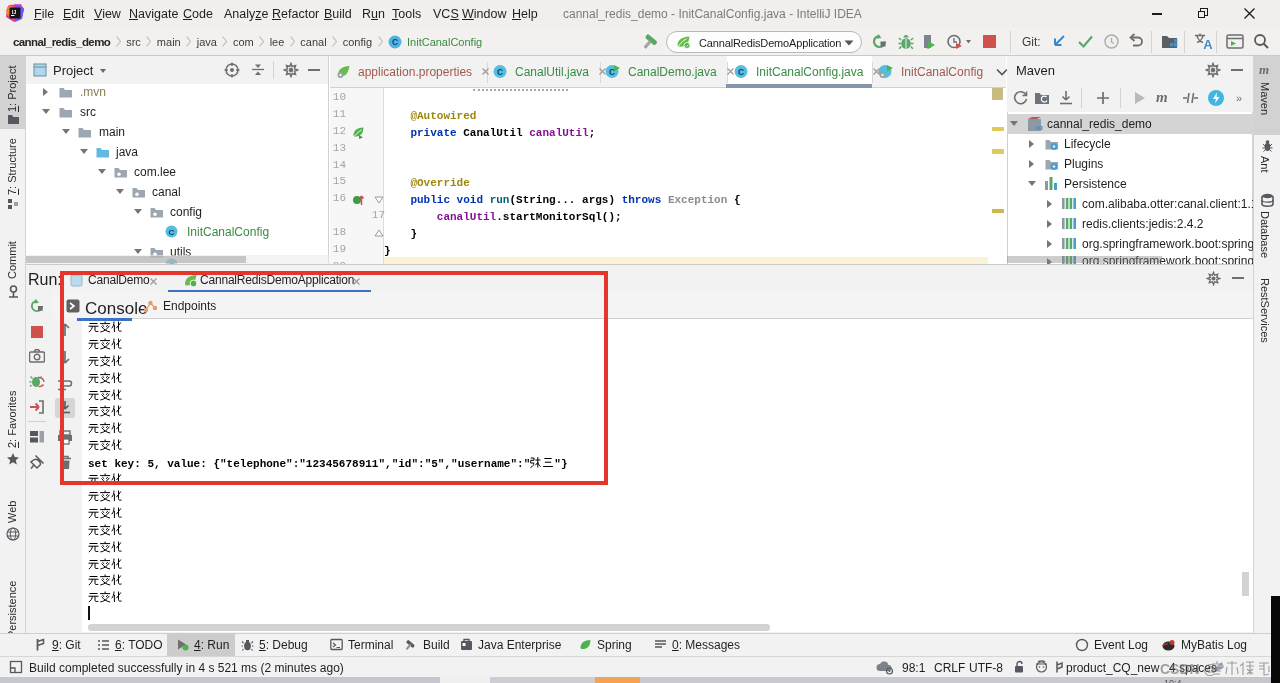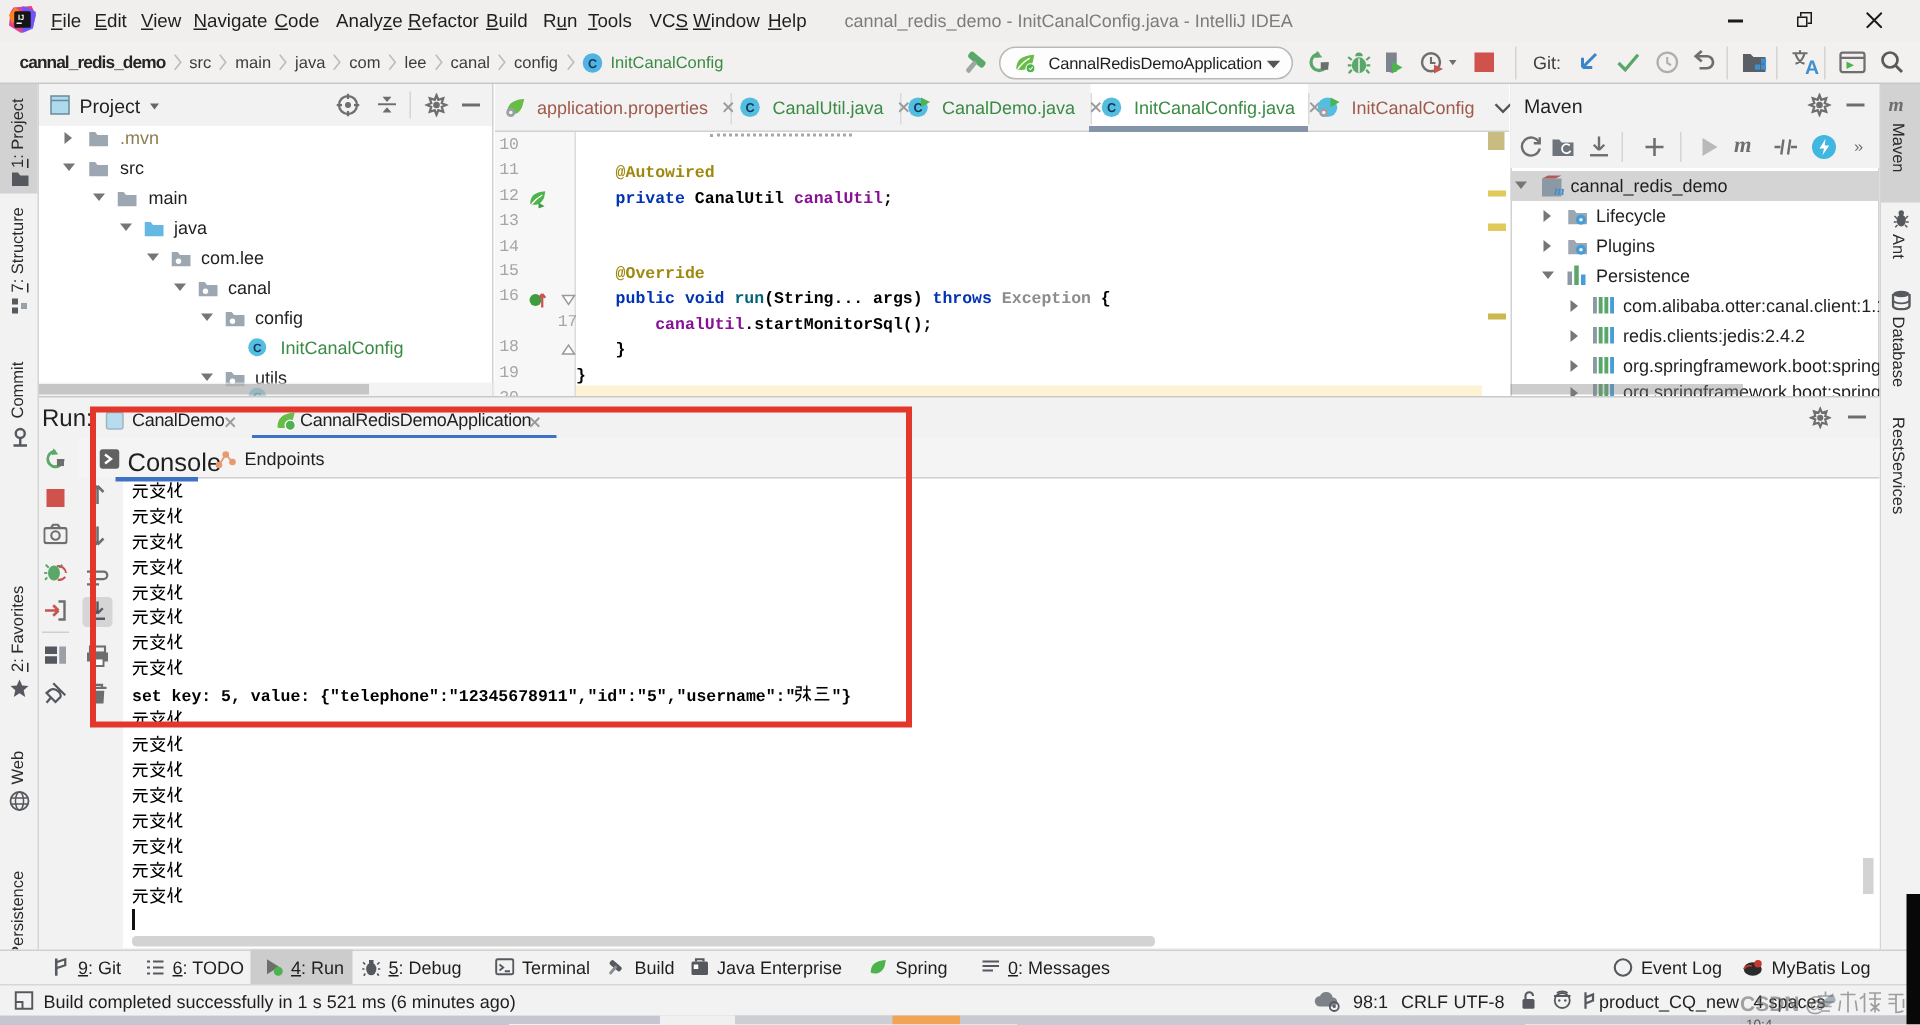--- a/index.html
+++ b/index.html
@@ -807,21 +807,21 @@
       <circle cx="11" cy="4.5" r="2.5" fill="#c4392e"></circle>
       <path d="M1.5 8 C3 6 5 5.5 7 6" stroke="#c4392e" stroke-width="1.2" fill="none"></path>
     </svg>
     <span>MyBatis Log</span>
   </div>
 <div class="abs" id="statusbar"></div>
 <svg class="abs" style="left:9px;top:660px;" width="14" height="14" viewBox="0 0 14 14">
     <rect x="1.5" y="1.5" width="11" height="11" stroke="#55585e" stroke-width="1.3" fill="none"></rect>
     <path d="M1.5 8 H6 V12.5" stroke="#55585e" stroke-width="1.3" fill="none"></path>
   </svg>
-<div class="abs" style="left:29px;top:661px;color:#1f1f1f;">Build completed successfully in 1 s 521 ms (6 minutes ago)</div>
+<div class="abs" style="left:29px;top:661px;color:#1f1f1f;">Build completed successfully in 4 s 521 ms (2 minutes ago)</div>
 <svg class="abs" style="left:875px;top:660px;" width="20" height="15" viewBox="0 0 20 15">
     <path d="M5 11 A3.5 3.5 0 0 1 5 4 A4.5 4.5 0 0 1 13.5 5 A3 3 0 0 1 13.5 11 Z" fill="#7c8288"></path>
     <circle cx="14.5" cy="11" r="3" fill="none" stroke="#55585e" stroke-width="1.2"></circle>
     <circle cx="14.5" cy="11" r="1" fill="#55585e"></circle>
   </svg>
 <div class="abs" style="left:902px;top:661px;color:#1f1f1f;">98:1</div>
 <div class="abs" style="left:934px;top:661px;color:#1f1f1f;">CRLF</div>
 <div class="abs" style="left:969px;top:661px;color:#1f1f1f;">UTF-8</div>
 <svg class="abs" style="left:1012px;top:660px;" width="14" height="14" viewBox="0 0 14 14">
     <rect x="3" y="6" width="8" height="6.5" rx="1" fill="#55585e"></rect>

